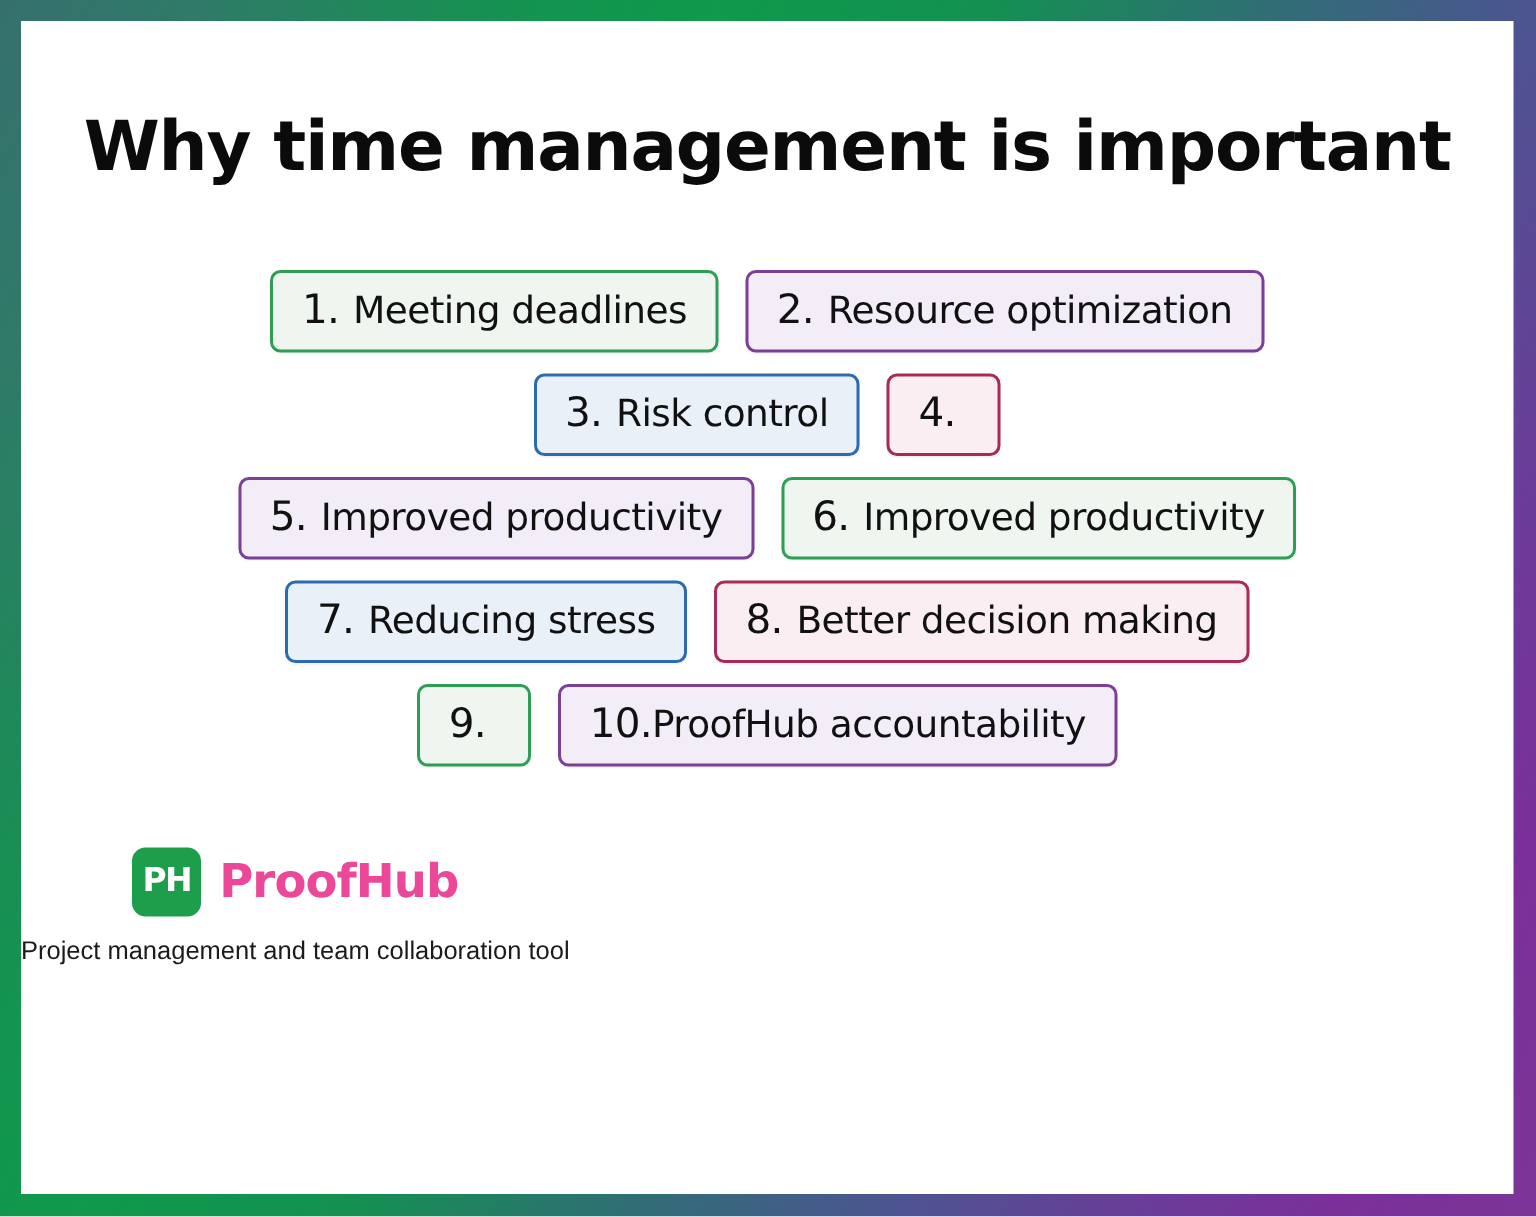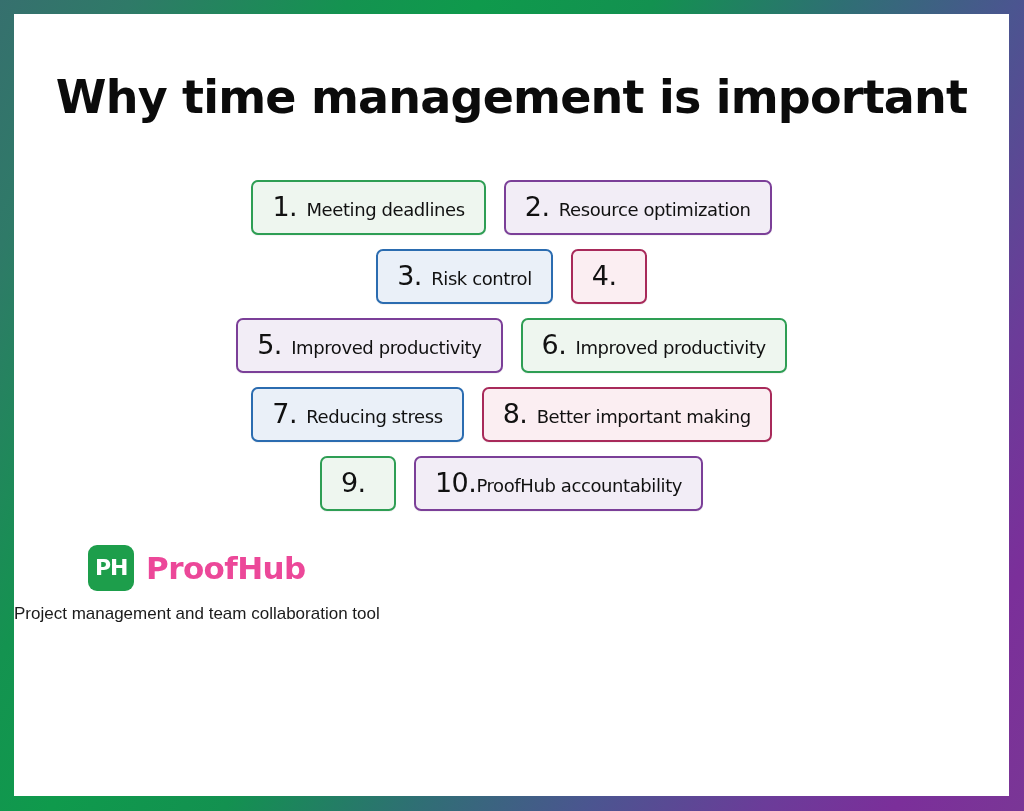--- a/index.html
+++ b/index.html
@@ -91,35 +91,35 @@
     box-shadow: 0 1px 1px rgba(0,0,0,0.05);
   }
   .reason-num {
     font-size: 27px;
     color: #111111;
     font-family: "DejaVu Sans", sans-serif;
     min-width: 34px;
     letter-spacing: -0.5px;
   }
   .reason-label {
-    font-size: 18px;
+    font-size: 25px;
     color: #111111;
     font-family: "DejaVu Sans", sans-serif;
     letter-spacing: -0.4px;
   }
 
   
   .c-green  { border-color: #2e9e54; background: #eef6ef; }
   .c-purple { border-color: #7b3f98; background: #f2edf6; }
   .c-blue   { border-color: #2b6cb0; background: #eaf0f8; }
   .c-crimson{ border-color: #a82a5a; background: #fbeef2; }
 
   
   .footer {
-    margin-top: 34px;
+    margin-top: 54px;
     display: flex;
     flex-direction: column;
     align-items: center;
   }
   .brand {
     display: flex;
     align-items: center;
     gap: 12px;
   }
   .brand-mark {
@@ -196,21 +196,21 @@
         </div>
       </div>
 
       <div class="reason-row">
         <div class="reason-box c-blue">
           <span class="reason-num">7.</span>
           <span class="reason-label">Reducing stress</span>
         </div>
         <div class="reason-box c-crimson">
           <span class="reason-num">8.</span>
-          <span class="reason-label">Better important making</span>
+          <span class="reason-label">Better decision making</span>
         </div>
       </div>
 
       <div class="reason-row">
         <div class="reason-box c-green">
           <span class="reason-num">9.</span>
         </div>
         <div class="reason-box c-purple">
           <span class="reason-num">10.</span>
           <span class="reason-label">ProofHub accountability</span>

